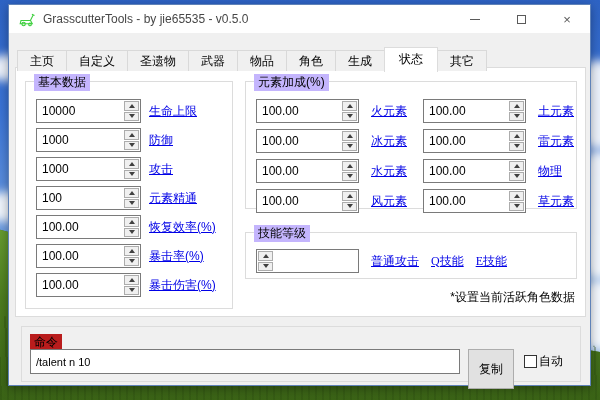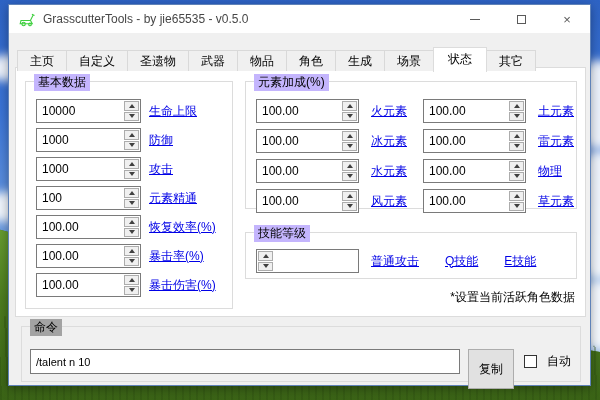--- a/index.html
+++ b/index.html
@@ -33,44 +33,44 @@
   .tab { height:21px; line-height:20px; padding:0 12px; background:#f0f0f0;
     border:1px solid #d9d9d9; border-bottom:none; margin-right:-1px; white-space:nowrap; }
   .tab.active { height:25px; line-height:23px; background:#fff; border:1px solid #dcdcdc;
     border-bottom:none; position:relative; top:1px; z-index:4; padding:0 14px; }
 
   .page { position:absolute; left:6px; top:62px; width:571px; height:250px;
     background:#fff; border:1px solid #dcdcdc; z-index:1; }
 
   .group { position:absolute; border:1px solid #dcdcdc; }
   .group > .gtitle { position:absolute; top:-8px; left:8px; background:#c4b5fd; padding:0 4px; white-space:nowrap; }
-  .group.on-face > .gtitle { background:#a3a3a3; }
+  .group.on-face > .gtitle { background:#b91c1c;margin-top:15px; }
 
   .row { position:absolute; display:flex; align-items:center; height:24px; }
   .spin { width:105px; height:24px; background:#fff; border:1px solid #7a7a7a; display:flex; flex:0 0 auto; }
   .spin.w103 { width:103px; }
   .spin .val { flex:1; padding:4px 0 0 5px; overflow:hidden; white-space:nowrap; }
   .spin .btns { width:17px; display:flex; flex-direction:column; padding:1px; gap:1px; background:#fff; }
   .spin .cell { flex:1; background:#f0f0f0; border:1px solid #acacac; display:flex; align-items:center; justify-content:center; }
   .tri-up { width:0; height:0; border-left:3px solid transparent; border-right:3px solid transparent; border-bottom:4px solid #404040; }
   .tri-dn { width:0; height:0; border-left:3px solid transparent; border-right:3px solid transparent; border-top:4px solid #404040; }
 
   .link { color:#0000e6; text-decoration:underline; white-space:nowrap; cursor:pointer; }
   .ml8 { margin-left:8px; } .ml12 { margin-left:12px; }
   .elem-link { width:52px; margin-left:12px; flex:0 0 auto; overflow:hidden; }
-  .skill-links { display:flex; gap:26px; margin-left:12px; }
+  .skill-links { display:flex; gap:12px; margin-left:12px;font-family:Liberation Serif, serif; }
 
   .note { position:absolute; right:10px; top:221px; white-space:nowrap; }
 
   .cmd-input { position:absolute; left:8px; top:22px; width:430px; height:25px;
     border:1px solid #7a7a7a; background:#fff; font-family:"Liberation Sans",sans-serif;
     font-size:11px; padding:0 5px; outline:none; }
   .copy-btn { position:absolute; left:446px; top:22px; width:46px; height:40px;
     background:#e1e1e1; border:1px solid #adadad; display:flex; align-items:center; justify-content:center; }
-  .auto-wrap { position:absolute; left:502px; top:26px; display:flex; align-items:center; gap:10px; }
+  .auto-wrap { position:absolute; left:502px; top:26px; display:flex; align-items:center; gap:2px; }
   .cbox { width:13px; height:13px; background:#fff; border:1px solid #333; display:inline-block; }
 </style>
 </head>
 <body>
 
 <div class="desktop">
   <div class="cloud" style="left:-14px; top:55px; width:40px; height:26px;"></div>
   <div class="cloud" style="left:-16px; top:192px; width:42px; height:30px;"></div>
   <div class="cloud" style="right:-22px; top:60px; width:48px; height:90px;"></div>
   <div class="cloud" style="right:-24px; top:150px; width:52px; height:130px;"></div>
@@ -102,21 +102,20 @@
     </div>
 
     <div class="tabstrip">
       <div class="tab">主页</div>
       <div class="tab">自定义</div>
       <div class="tab">圣遗物</div>
       <div class="tab">武器</div>
       <div class="tab">物品</div>
       <div class="tab">角色</div>
       <div class="tab">生成</div>
-      <div class="tab">场景</div>
       <div class="tab active">状态</div>
       <div class="tab">其它</div>
     </div>
 
     <div class="page">
 
       <div class="group" style="left:9px; top:13px; width:208px; height:228px;">
         <span class="gtitle">基本数据</span>
 
         <div class="row" style="left:10px; top:17px;align-items:center;">

